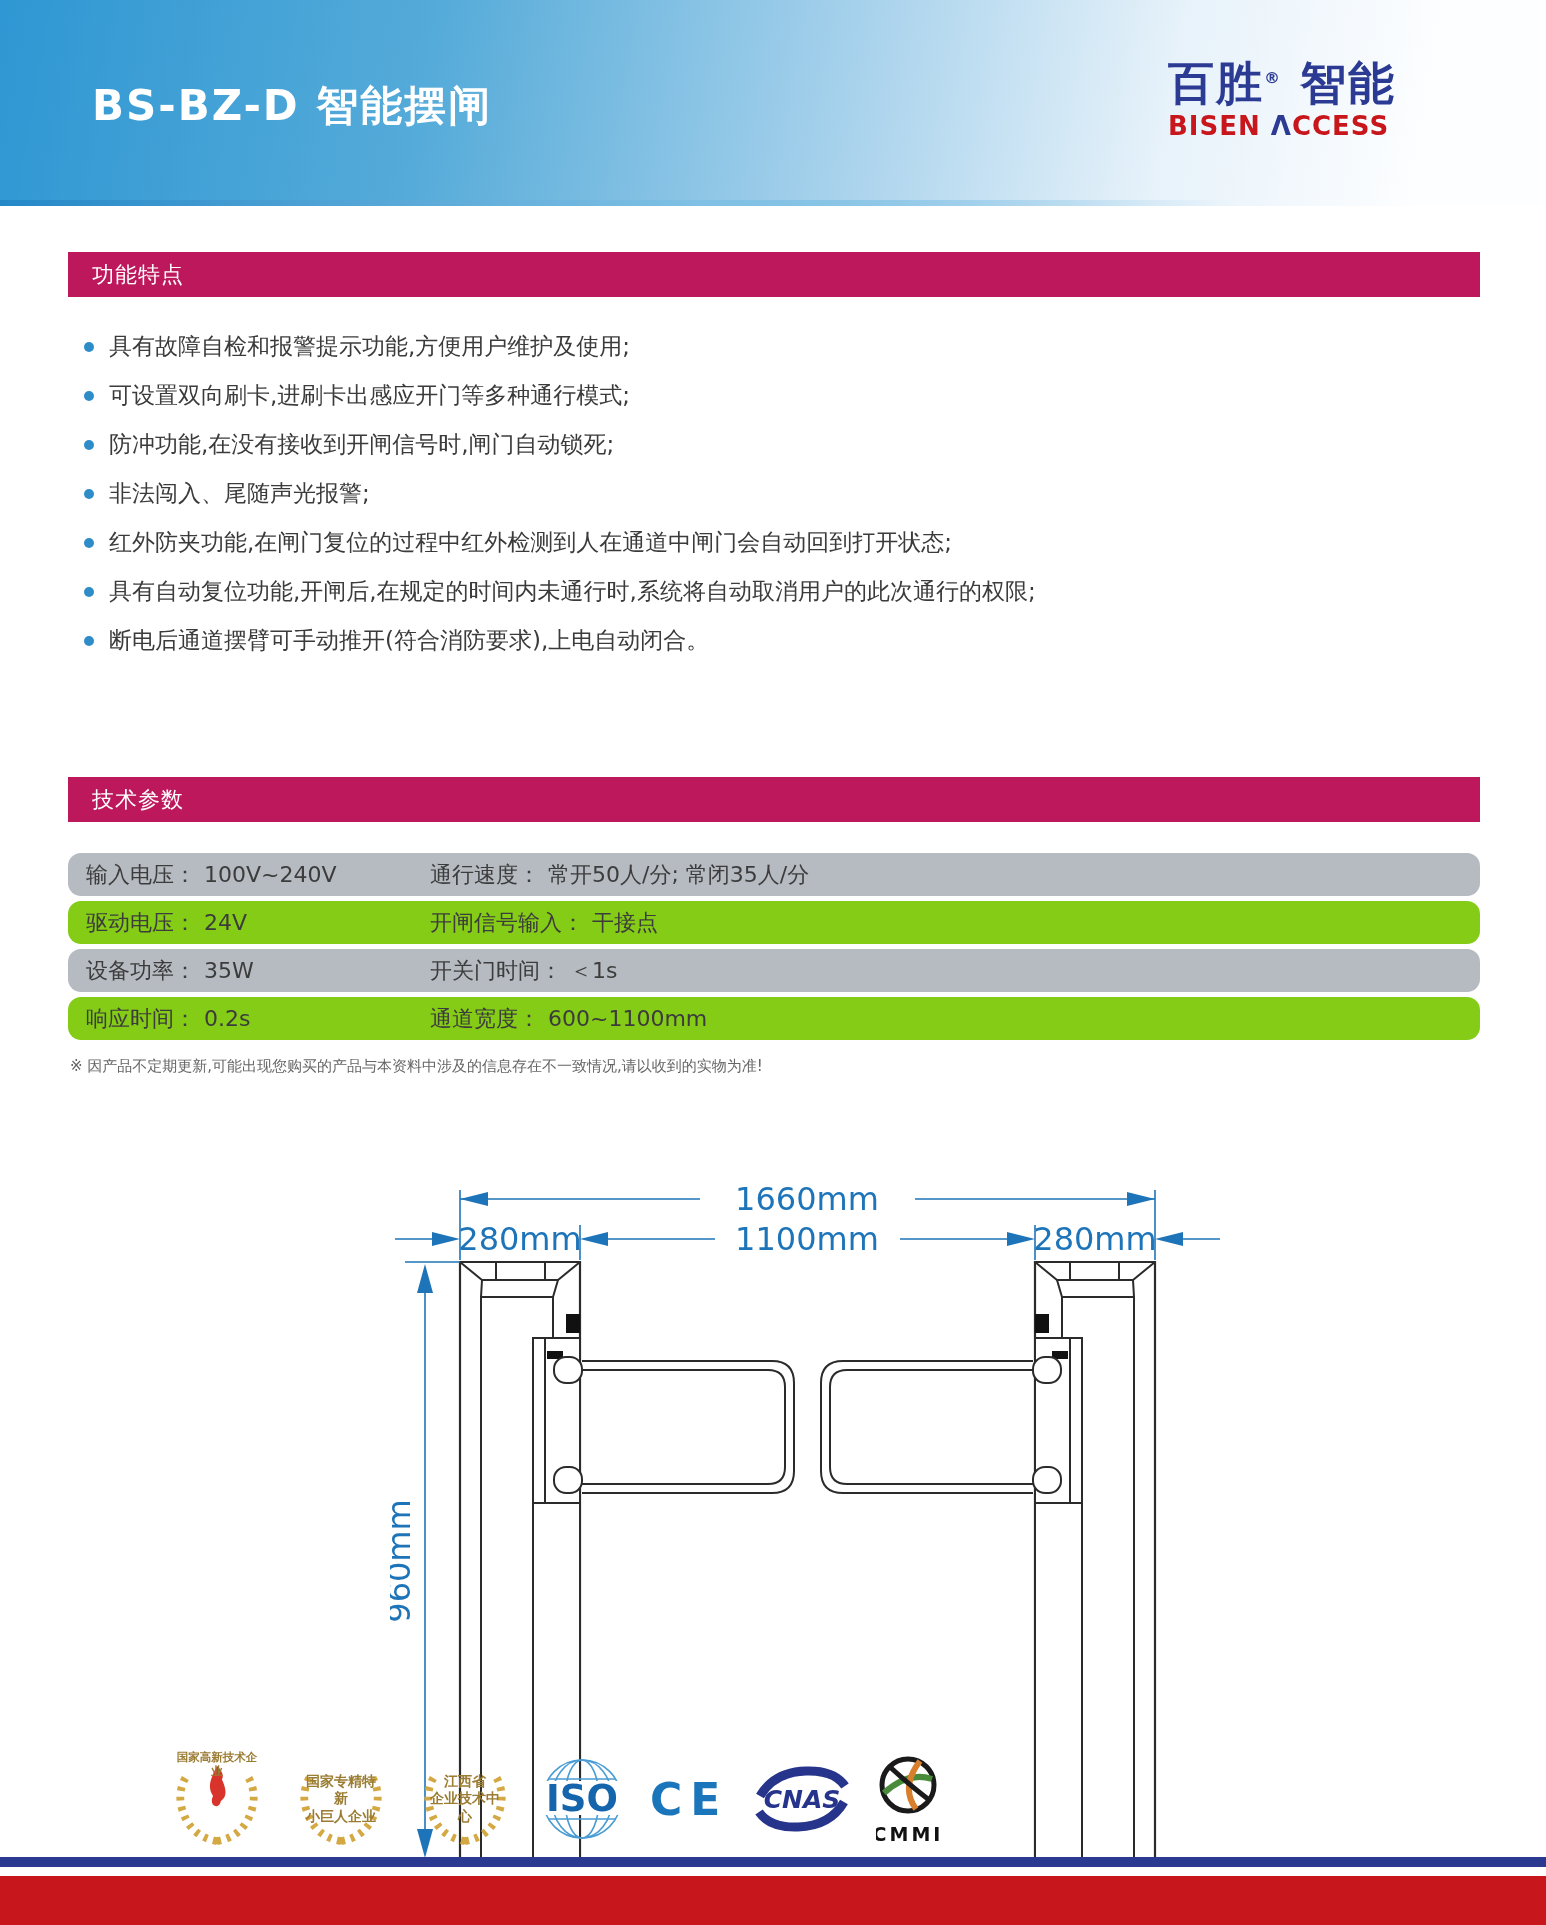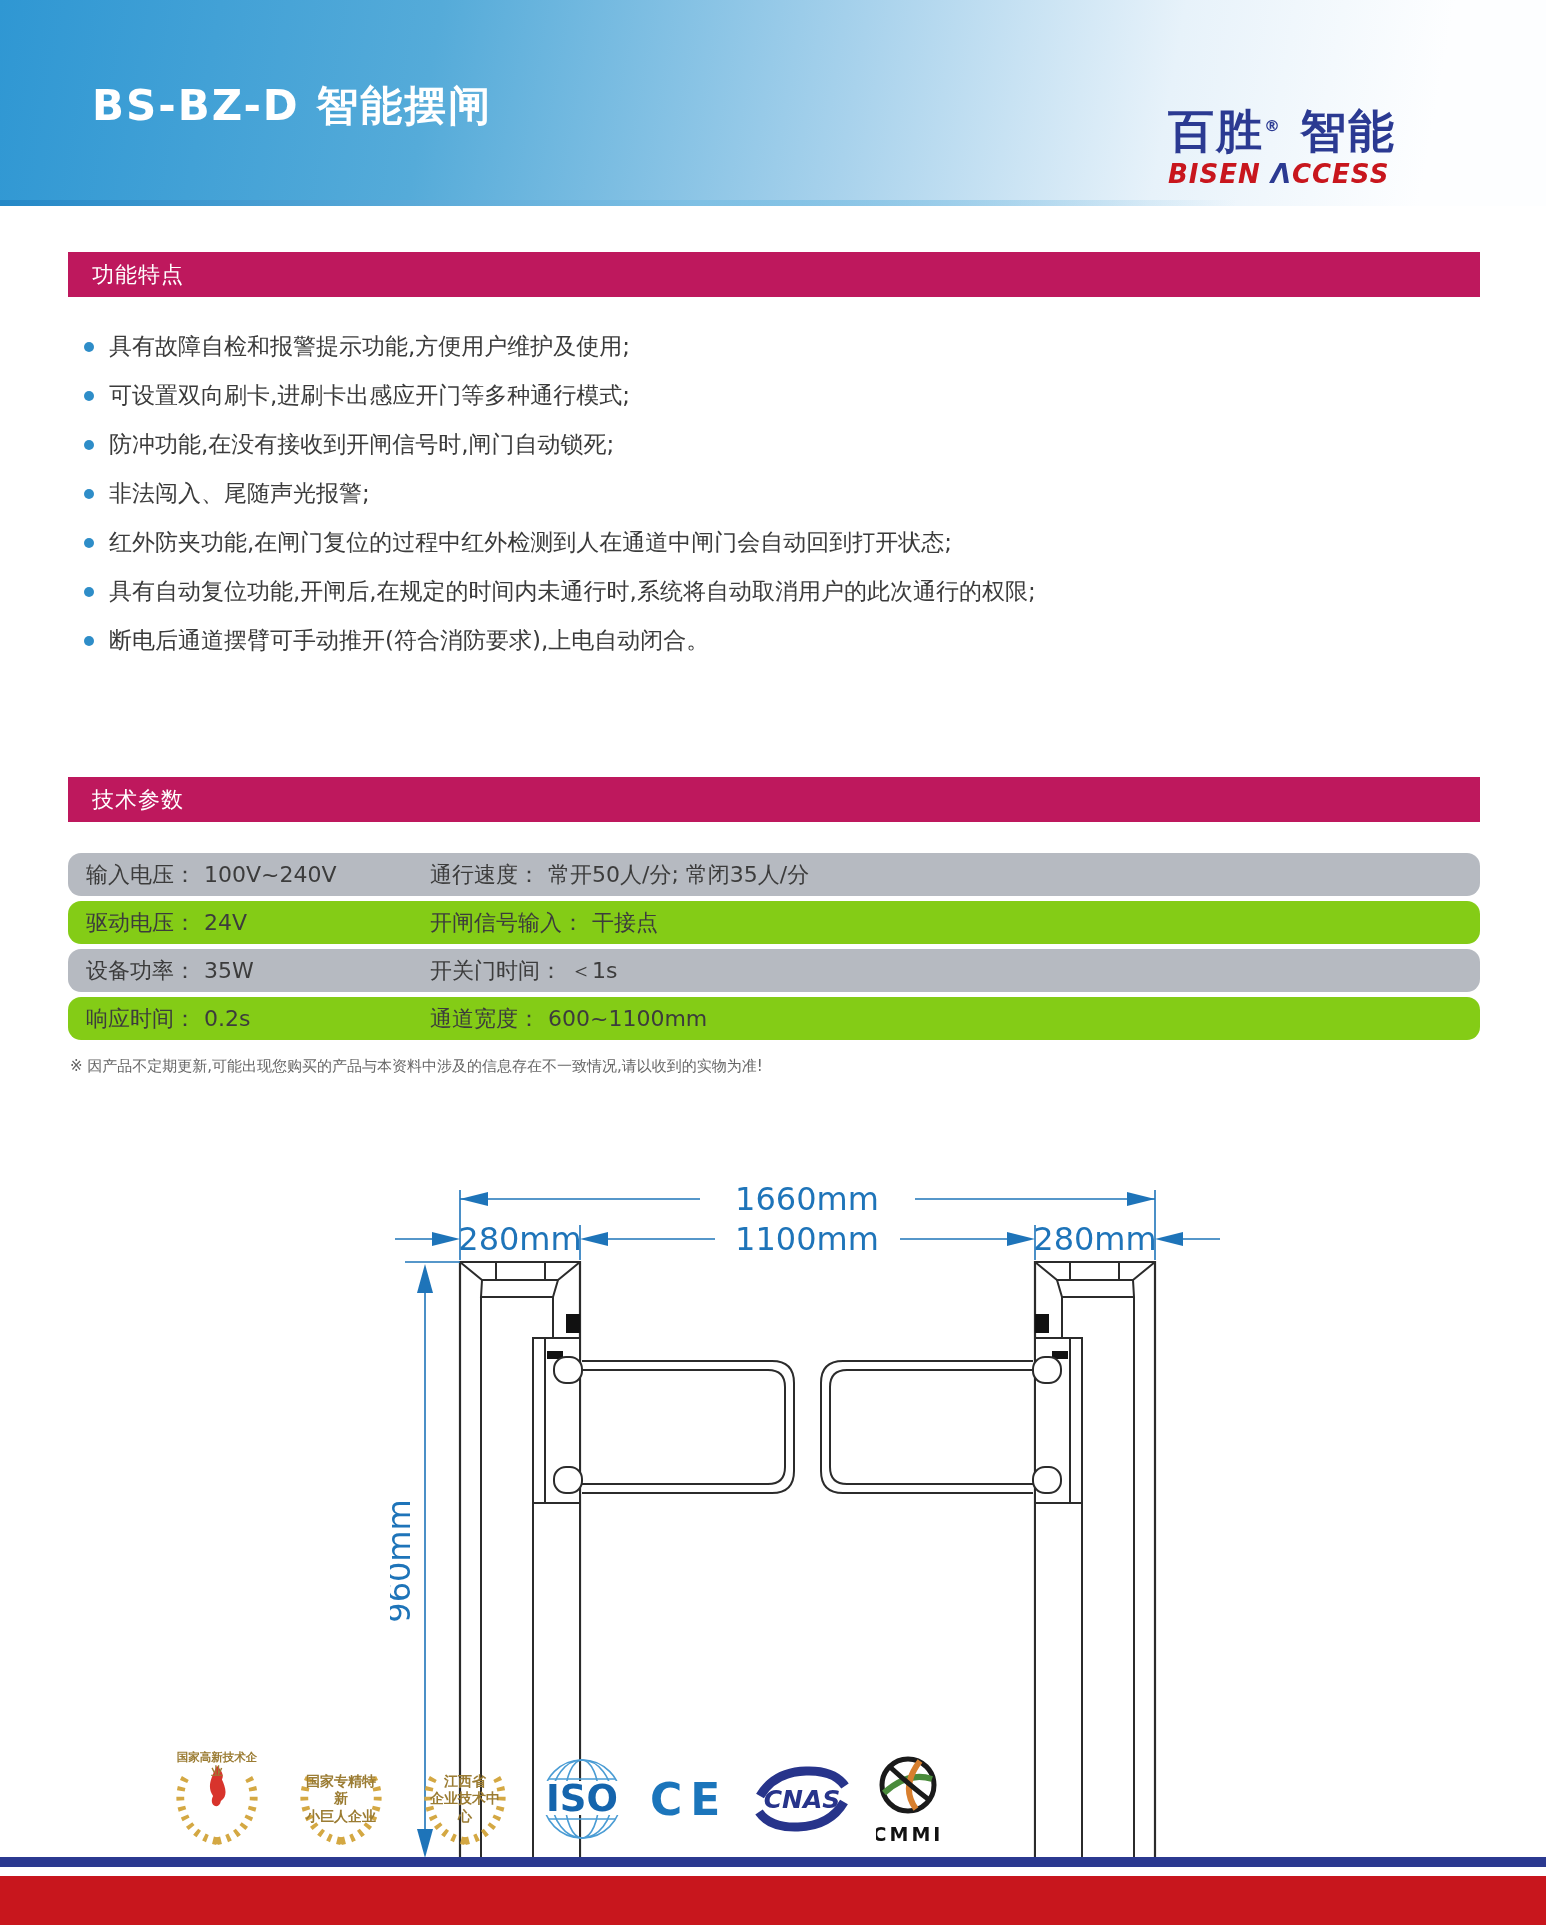--- a/index.html
+++ b/index.html
@@ -6,23 +6,23 @@
   .page{position:relative;width:1546px;height:1925px;background:#ffffff;overflow:hidden;
         font-family:"DejaVu Sans","Liberation Sans",sans-serif;}
 
   
   .header-band{position:absolute;left:0;top:0;width:1546px;height:206px;
     background:linear-gradient(100deg,#2f97d3 0%,#55abd9 28%,#a8d2ec 55%,#e7f2fa 75%,#fdfeff 92%);}
   .header-band::after{content:"";position:absolute;left:0;bottom:0;width:100%;height:6px;
     background:linear-gradient(to right,#2488c7 0%,#7fc0e4 45%,rgba(255,255,255,0) 80%);}
   .page-title{position:absolute;left:92px;top:78px;font-size:42px;font-weight:bold;color:#ffffff;letter-spacing:2px;}
   .brand{position:absolute;left:1168px;top:58px;width:320px;}
-  .brand-cn{font-size:46px;font-weight:900;color:#2b3a92;letter-spacing:2px;line-height:1.1;margin-top:48px;}
+  .brand-cn{font-size:46px;font-weight:900;color:#2b3a92;letter-spacing:2px;line-height:1.1;}
   .brand-reg{font-size:16px;vertical-align:super;color:#2b3a92;font-weight:bold;}
-  .brand-en{font-size:26px;font-weight:bold;font-style:italic;color:#c8161d;letter-spacing:1px;margin-top:2px;}
+  .brand-en{font-size:26px;font-weight:bold;color:#c8161d;letter-spacing:1px;margin-top:2px;}
   .brand-en .tri{color:#2b3a92;}
 
   
   .section-bar{position:absolute;left:68px;width:1412px;height:45px;background:#be185d;
     color:#ffffff;font-size:22px;display:flex;align-items:center;padding-left:24px;box-sizing:border-box;letter-spacing:1px;}
   .bar-features{top:252px;}
   .bar-specs{top:777px;}
 
   
   .features-list{position:absolute;left:84px;top:322px;width:1380px;}

